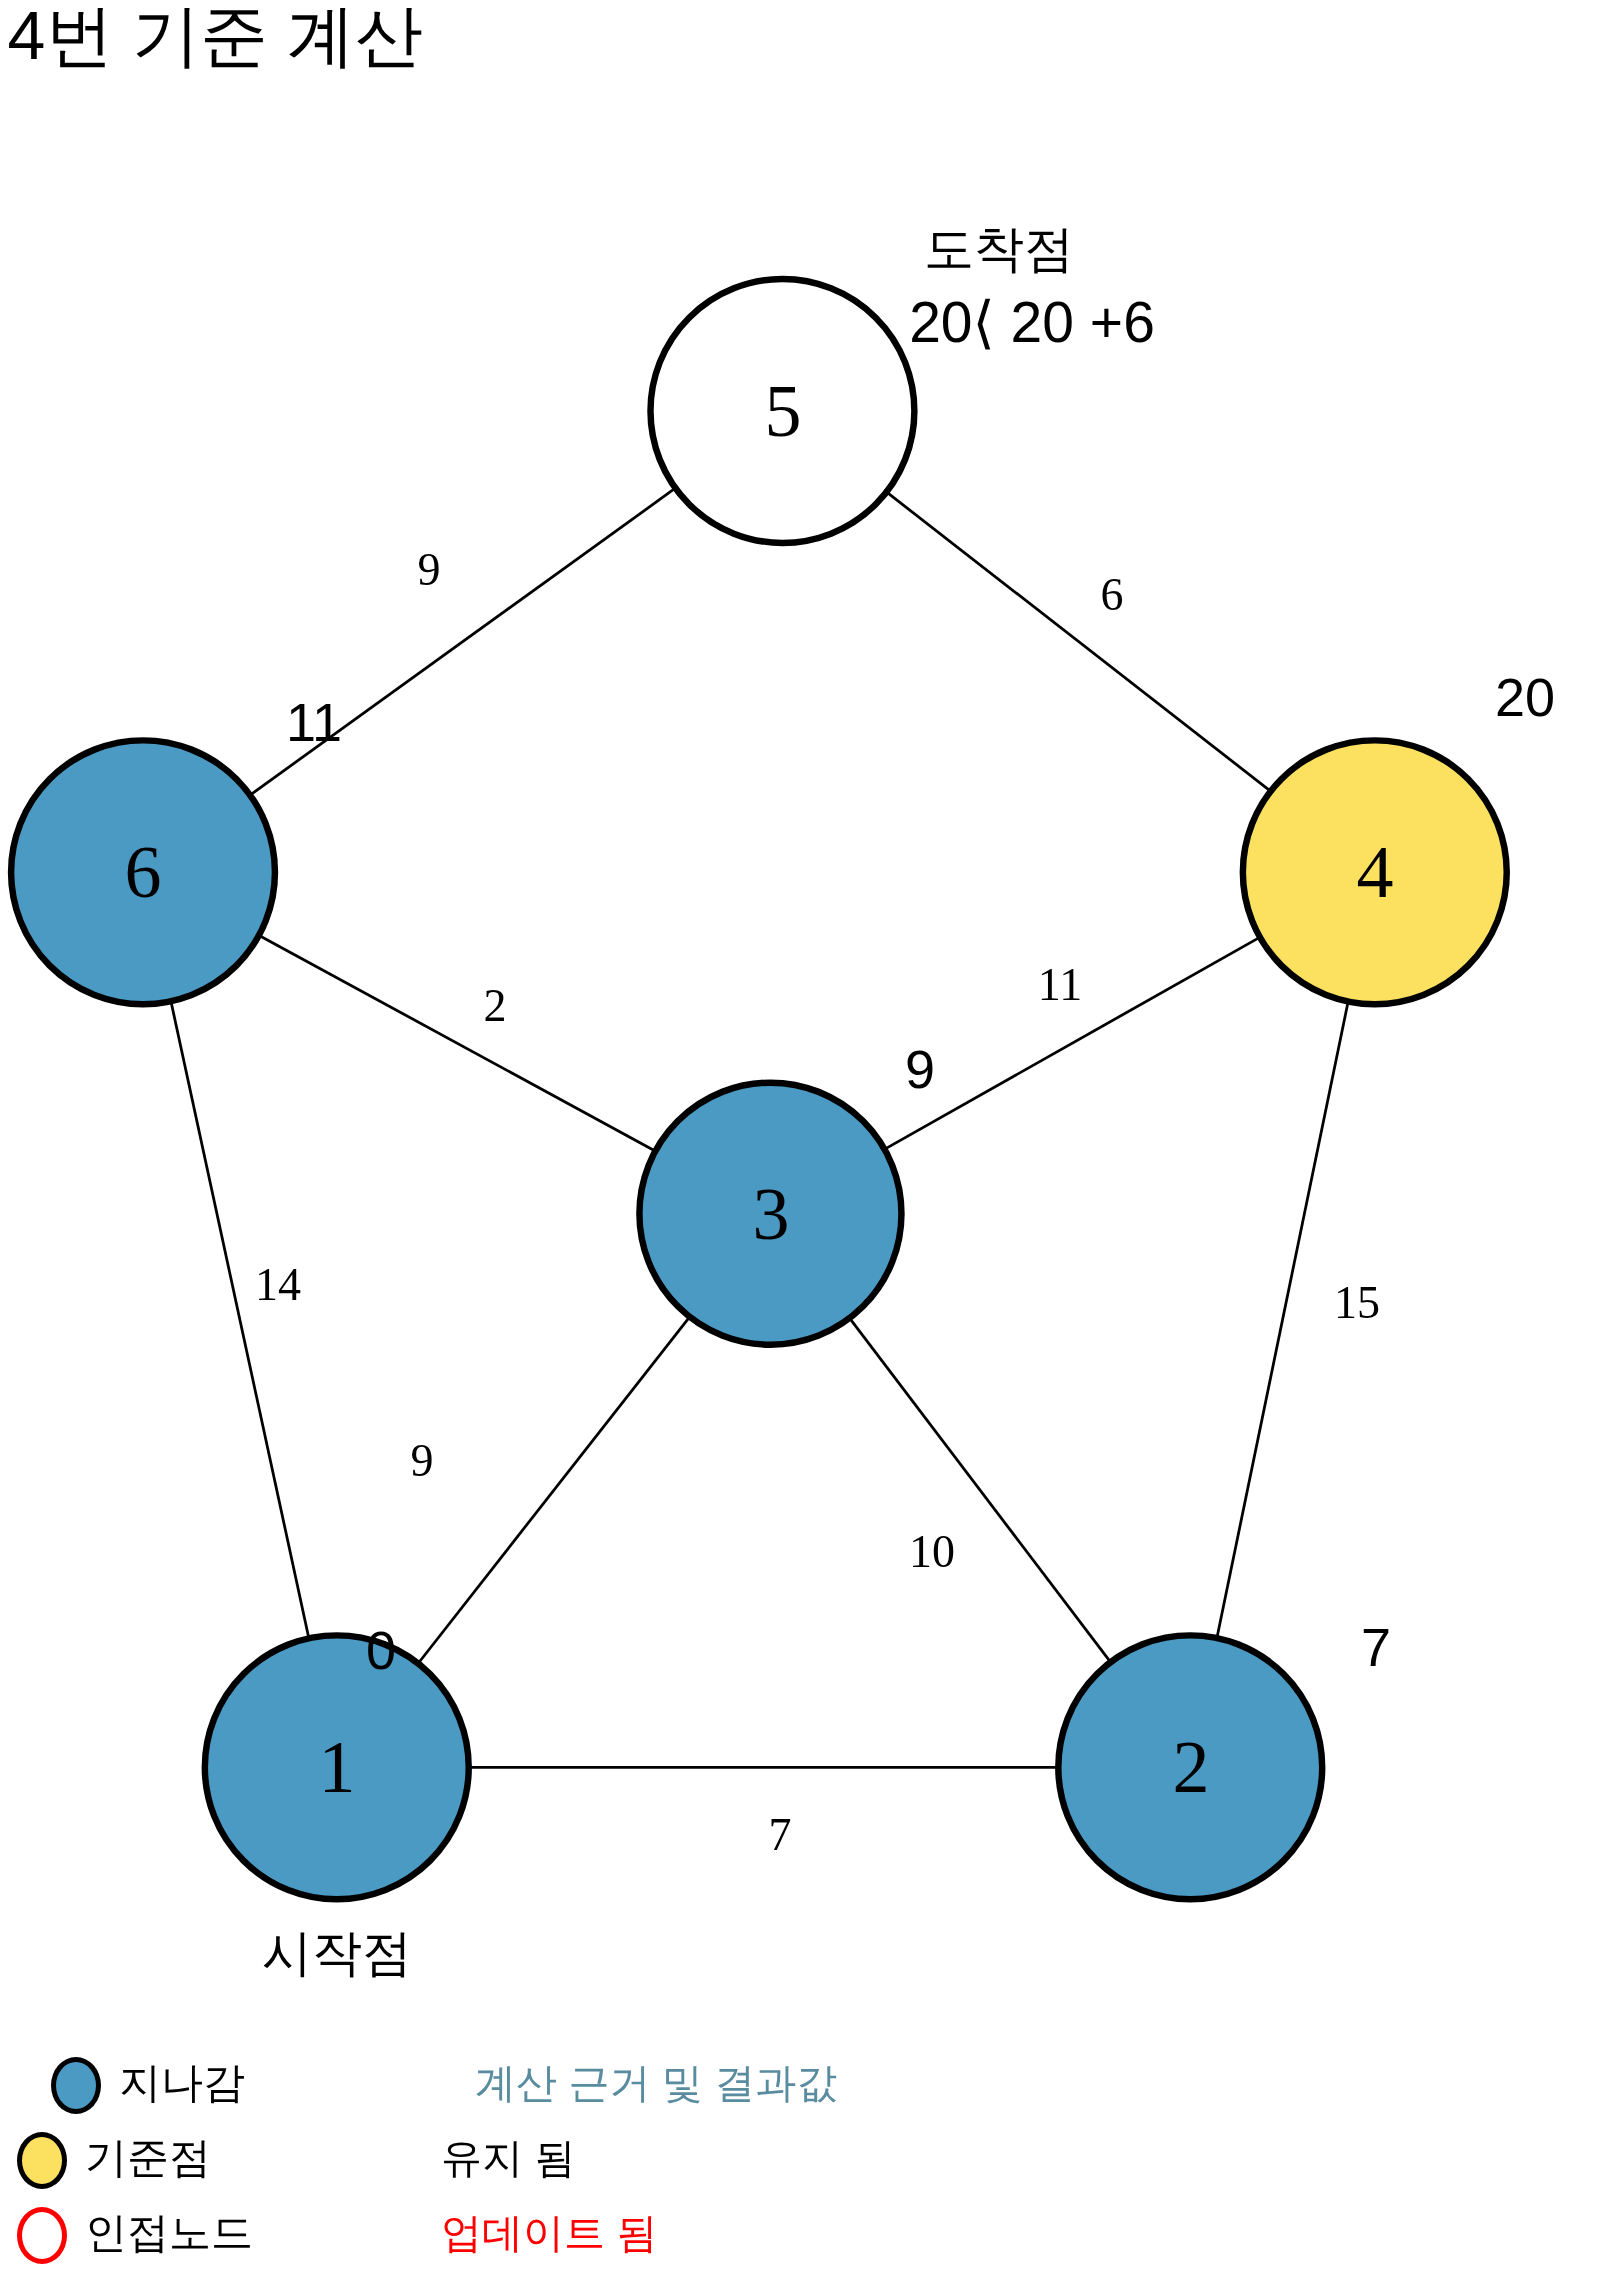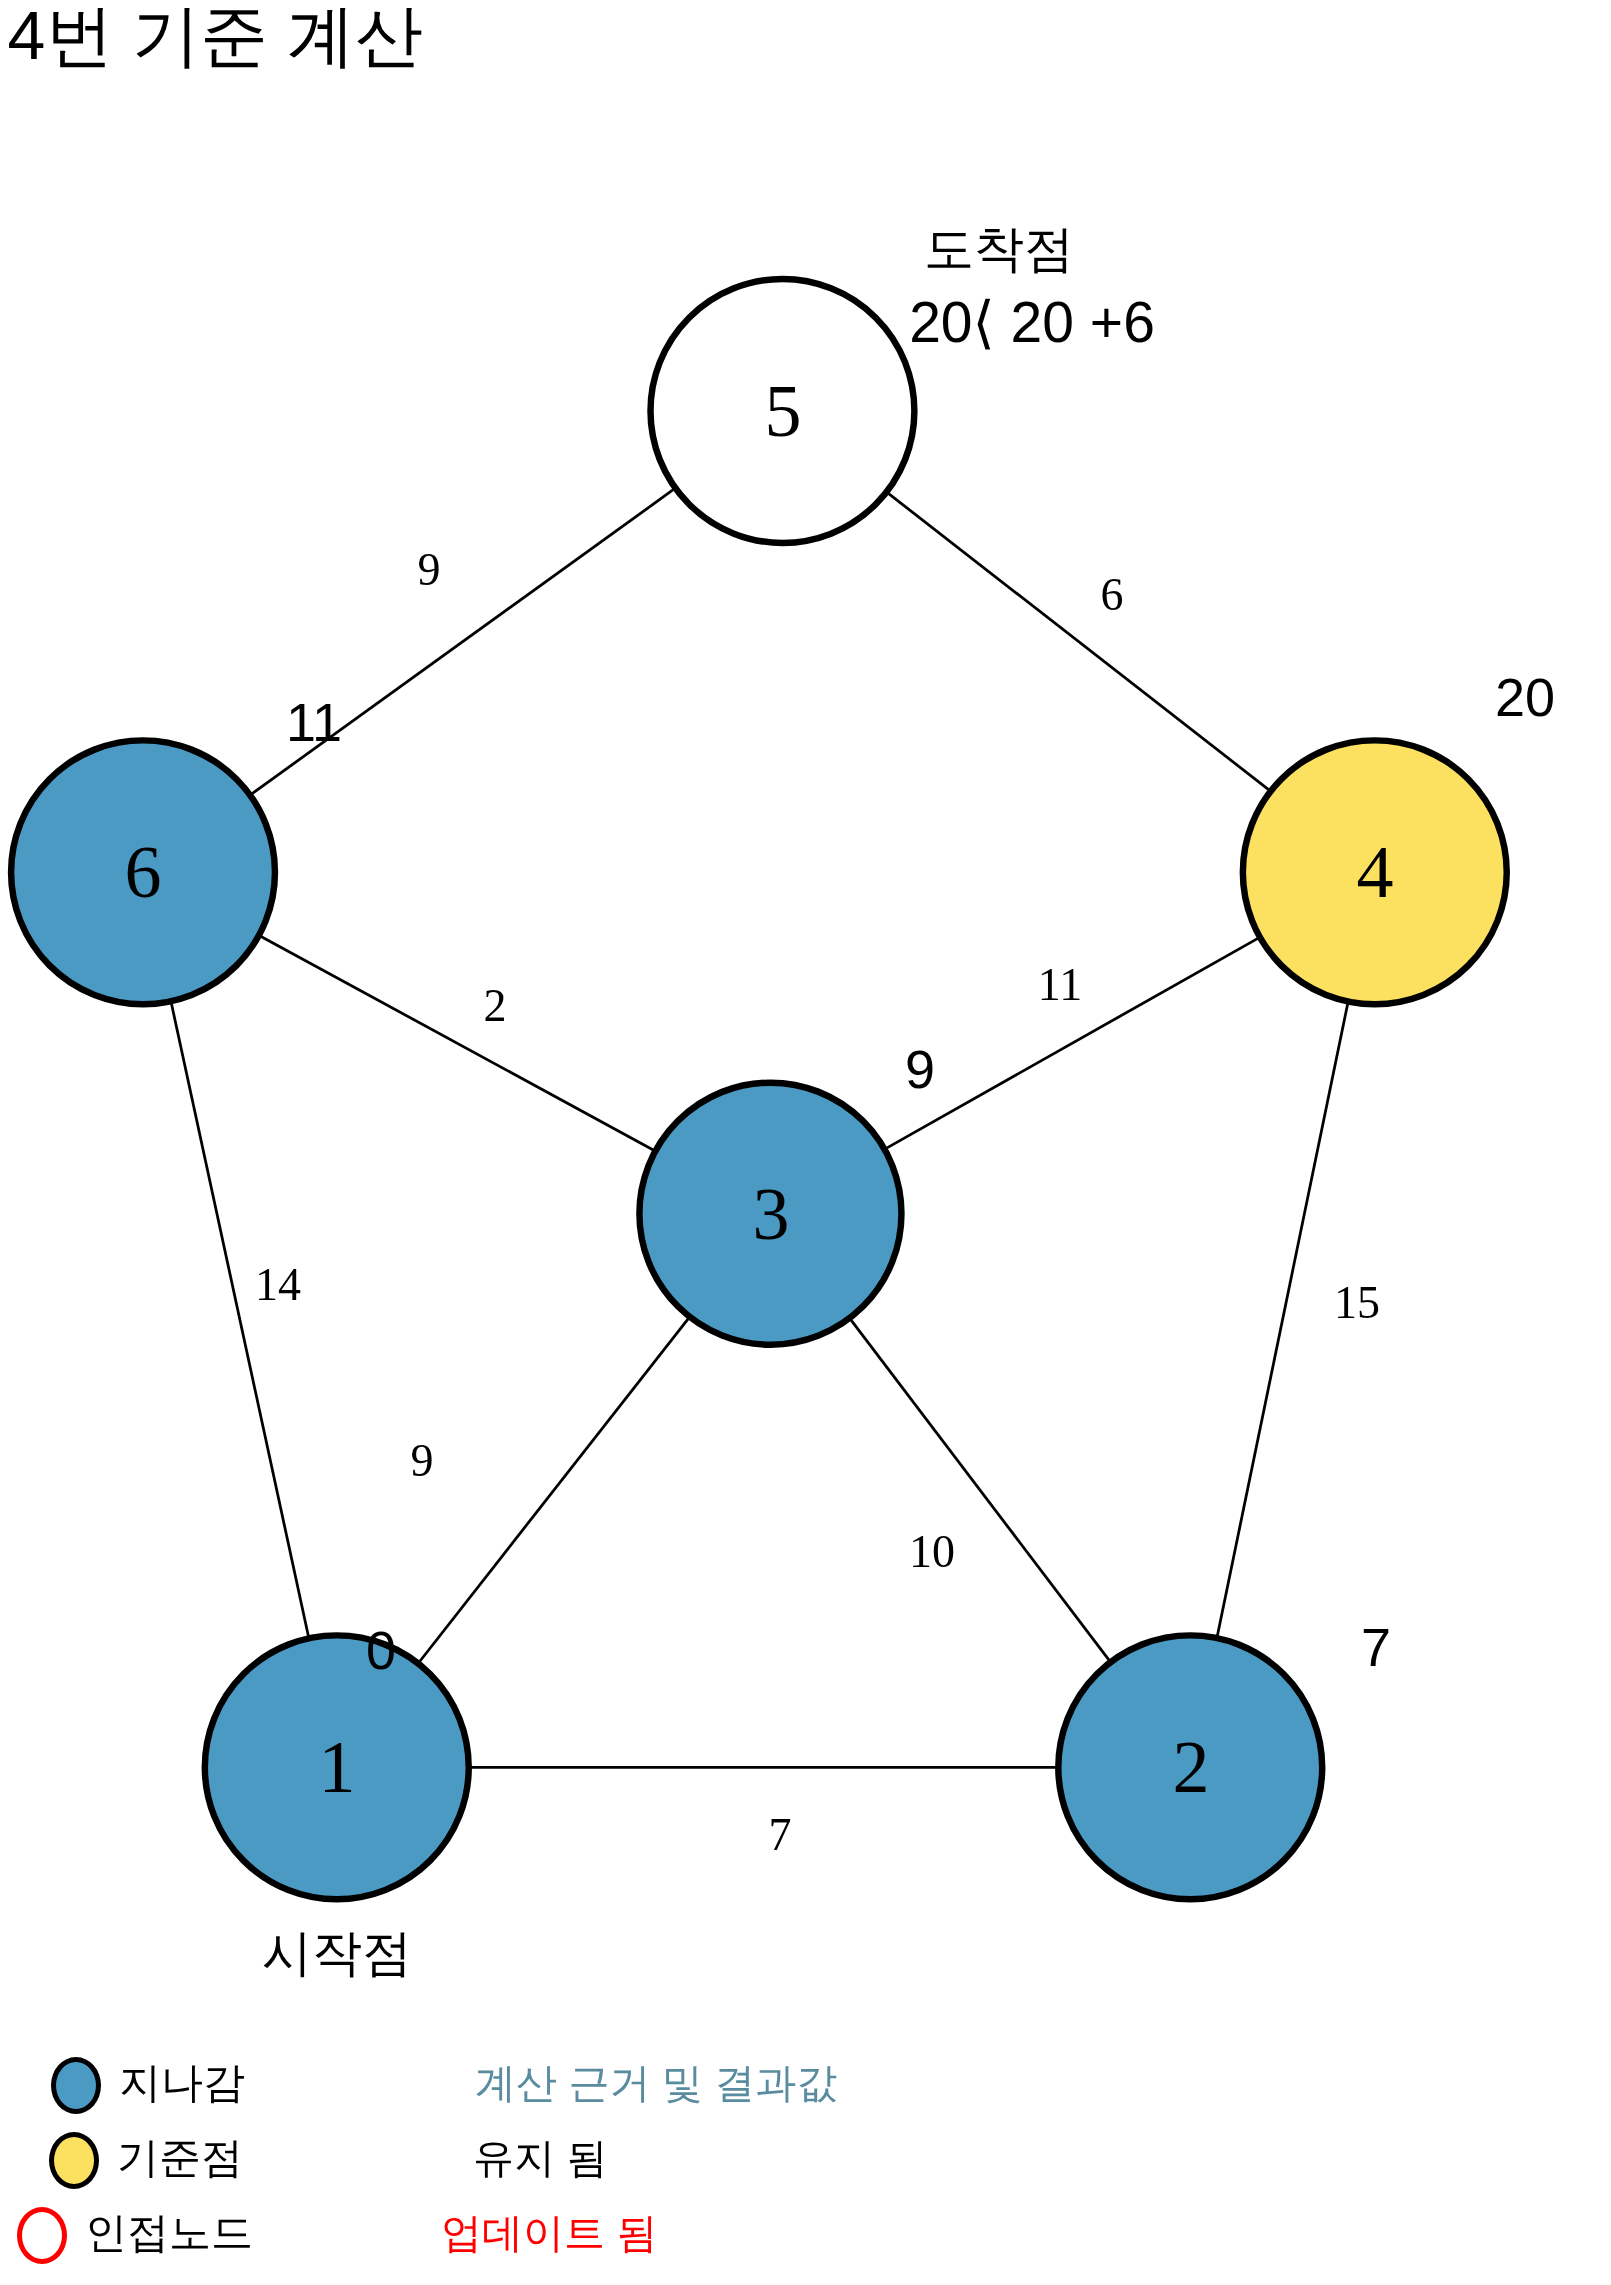--- a/index.html
+++ b/index.html
@@ -90,21 +90,21 @@
     width: 1611px;
     height: 234px;
   }
   .legend-row {
     position: absolute;
     left: 0;
     height: 72px;
     width: 923px;
   }
   .legend-row.r0 { top: 0px; margin-left: 34px; }
-  .legend-row.r1 { top: 75px; margin-left: 32px; }
+  .legend-row.r1 { top: 75px; }
   .legend-row.r2 { top: 150px; }
 
   .legend-swatch {
     position: absolute;
     left: 16.6px;
     top: 5.5px;
     width: 50px;
     height: 57px;
     border-radius: 50%;
     box-sizing: border-box;

